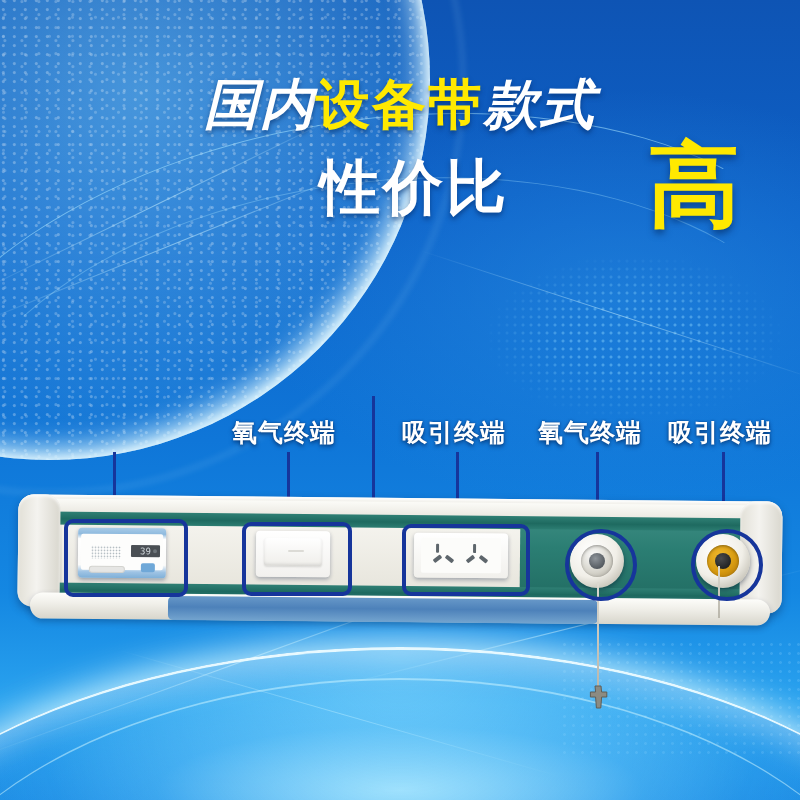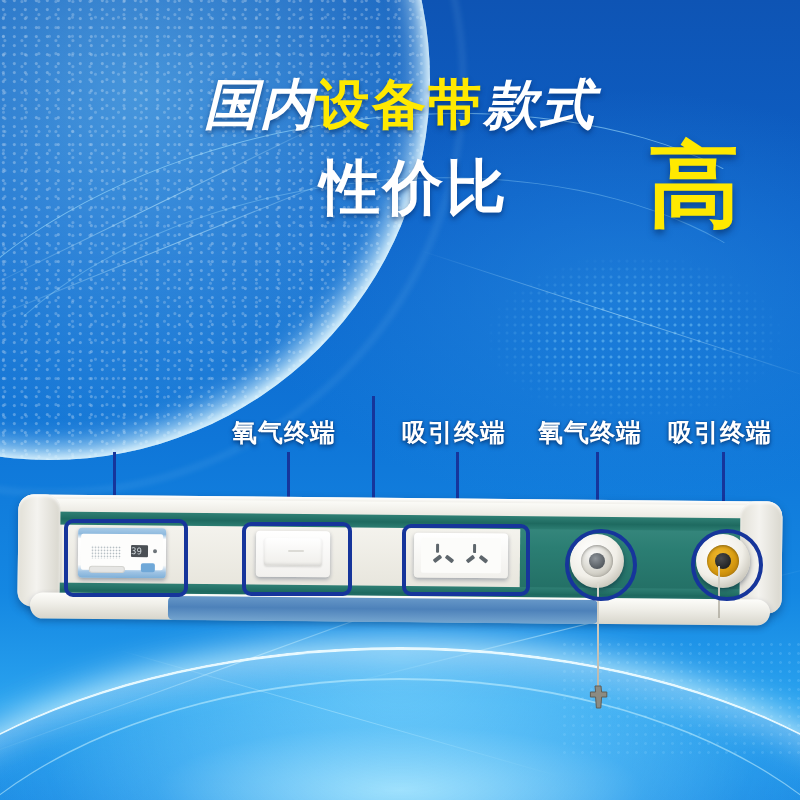--- a/index.html
+++ b/index.html
@@ -93,22 +93,22 @@
   .rail-blue{position:absolute;left:150px;top:100px;width:430px;height:24px;border-radius:5px;
     background:linear-gradient(180deg,#5a8fc4 0%,#3f78b6 45%,#6ba0cf 100%);opacity:.92;transform:rotate(.55deg);}
 
   
   .intercom{position:absolute;left:78px;top:528px;width:88px;height:50px;border-radius:4px;
     background:linear-gradient(180deg,#a7cbe8 0%,#8fbade 12%,#ffffff 22%,#fbfbfa 74%,#9ec3e4 88%,#7fb0d8 100%);
     box-shadow:0 2px 4px rgba(0,20,60,.35);transform:rotate(.5deg);}
   .ic-face{position:absolute;left:3px;top:6px;width:82px;height:36px;background:#fdfdfc;border-radius:2px;}
   .ic-grille{position:absolute;left:10px;top:12px;width:30px;height:13px;
     background-image:radial-gradient(circle, #9aa6ae 0 .7px, transparent 1.1px);background-size:3px 3px;opacity:.8;}
-  .ic-disp{position:absolute;left:50px;top:11px;width:17px;height:12px;background:#4a4f54;border-radius:1px;
-    color:#cfd6da;font-size:9px;line-height:12px;text-align:left;font-family:"DejaVu Sans Mono",monospace;}
+  .ic-disp{position:absolute;left:50px;top:11px;width:29px;height:12px;background:#4a4f54;border-radius:1px;
+    color:#cfd6da;font-size:9px;line-height:12px;text-align:center;font-family:"DejaVu Sans Mono",monospace;}
   .ic-dot{position:absolute;left:72px;top:15px;width:4px;height:4px;border-radius:50%;background:#6d7479;}
   .ic-btn{position:absolute;left:60px;top:29px;width:14px;height:9px;border-radius:2px;background:#6fa8d8;}
   .ic-slot{position:absolute;left:8px;top:32px;width:34px;height:5px;border-radius:3px;background:#e6e6e4;border:1px solid #d3d3cf;}
 
   .switch{position:absolute;left:256px;top:531px;width:74px;height:46px;border-radius:4px;
     background:linear-gradient(180deg,#ffffff,#f2f1ee);box-shadow:0 2px 4px rgba(0,20,60,.33);transform:rotate(.5deg);}
   .sw-rocker{position:absolute;left:8px;top:7px;width:58px;height:28px;border-radius:3px;
     background:linear-gradient(180deg,#ffffff,#efeeea);box-shadow:inset 0 -2px 3px rgba(0,0,0,.10),0 1px 2px rgba(0,0,0,.13);}
   .sw-mark{position:absolute;left:24px;top:12px;width:16px;height:2px;background:#dcdbd6;border-radius:1px;}
 

